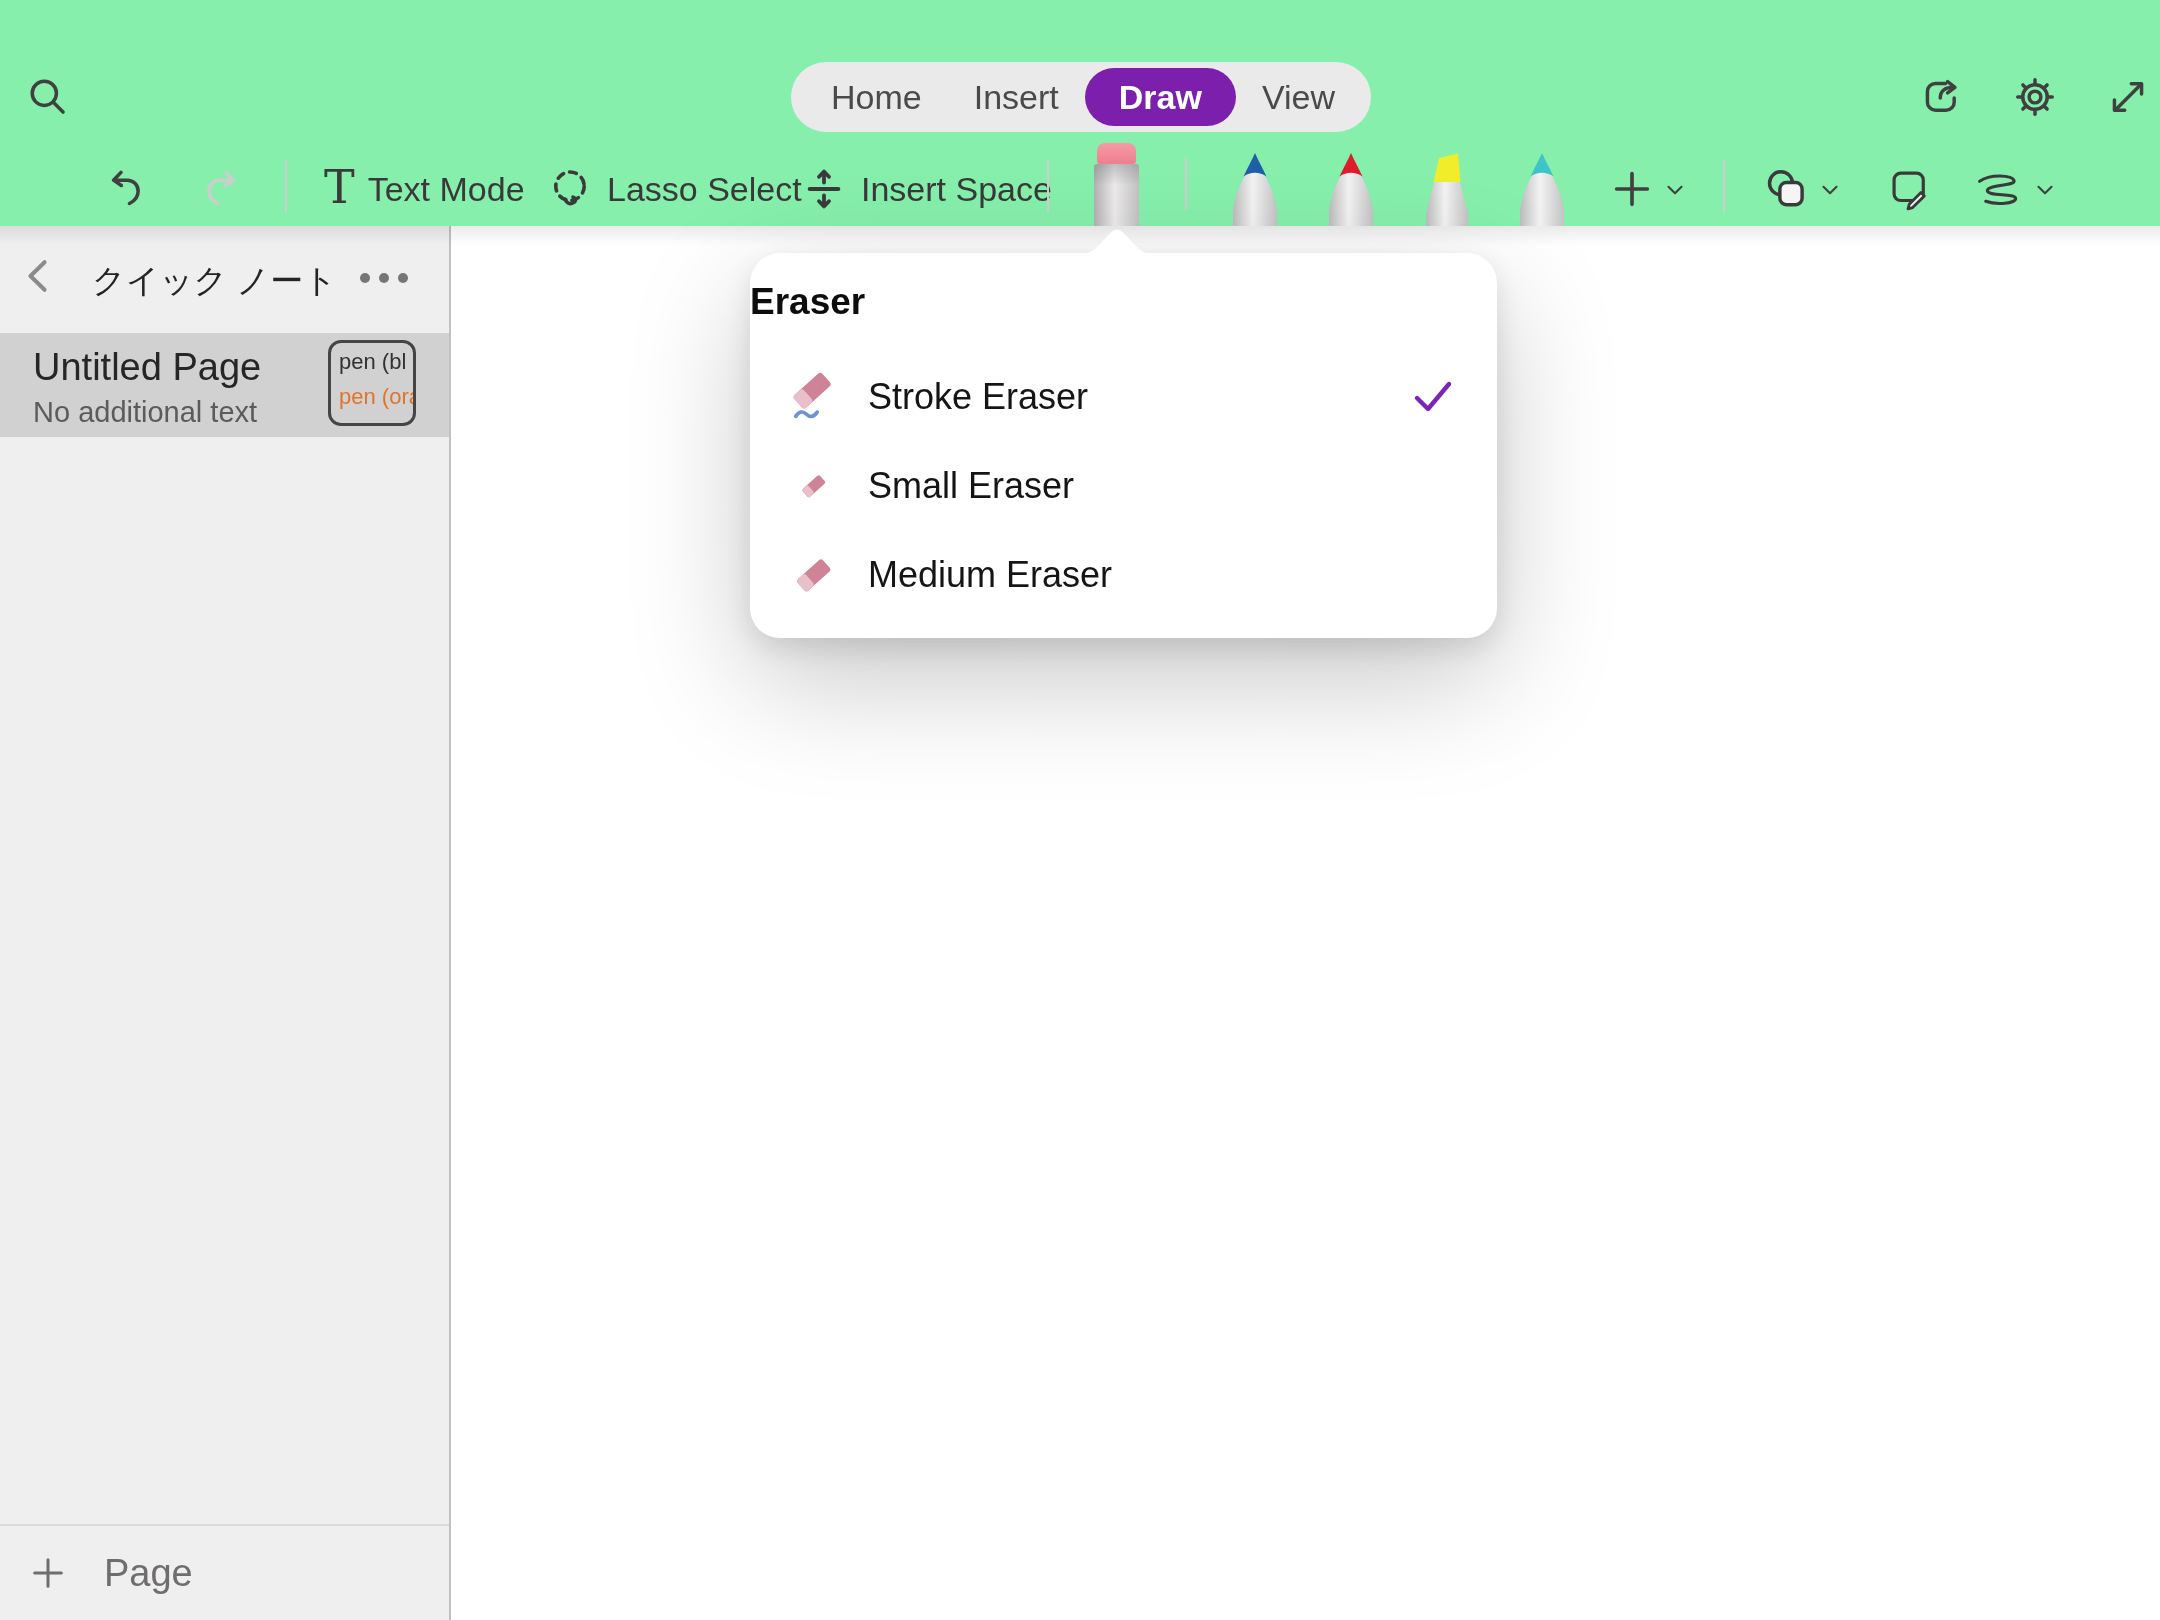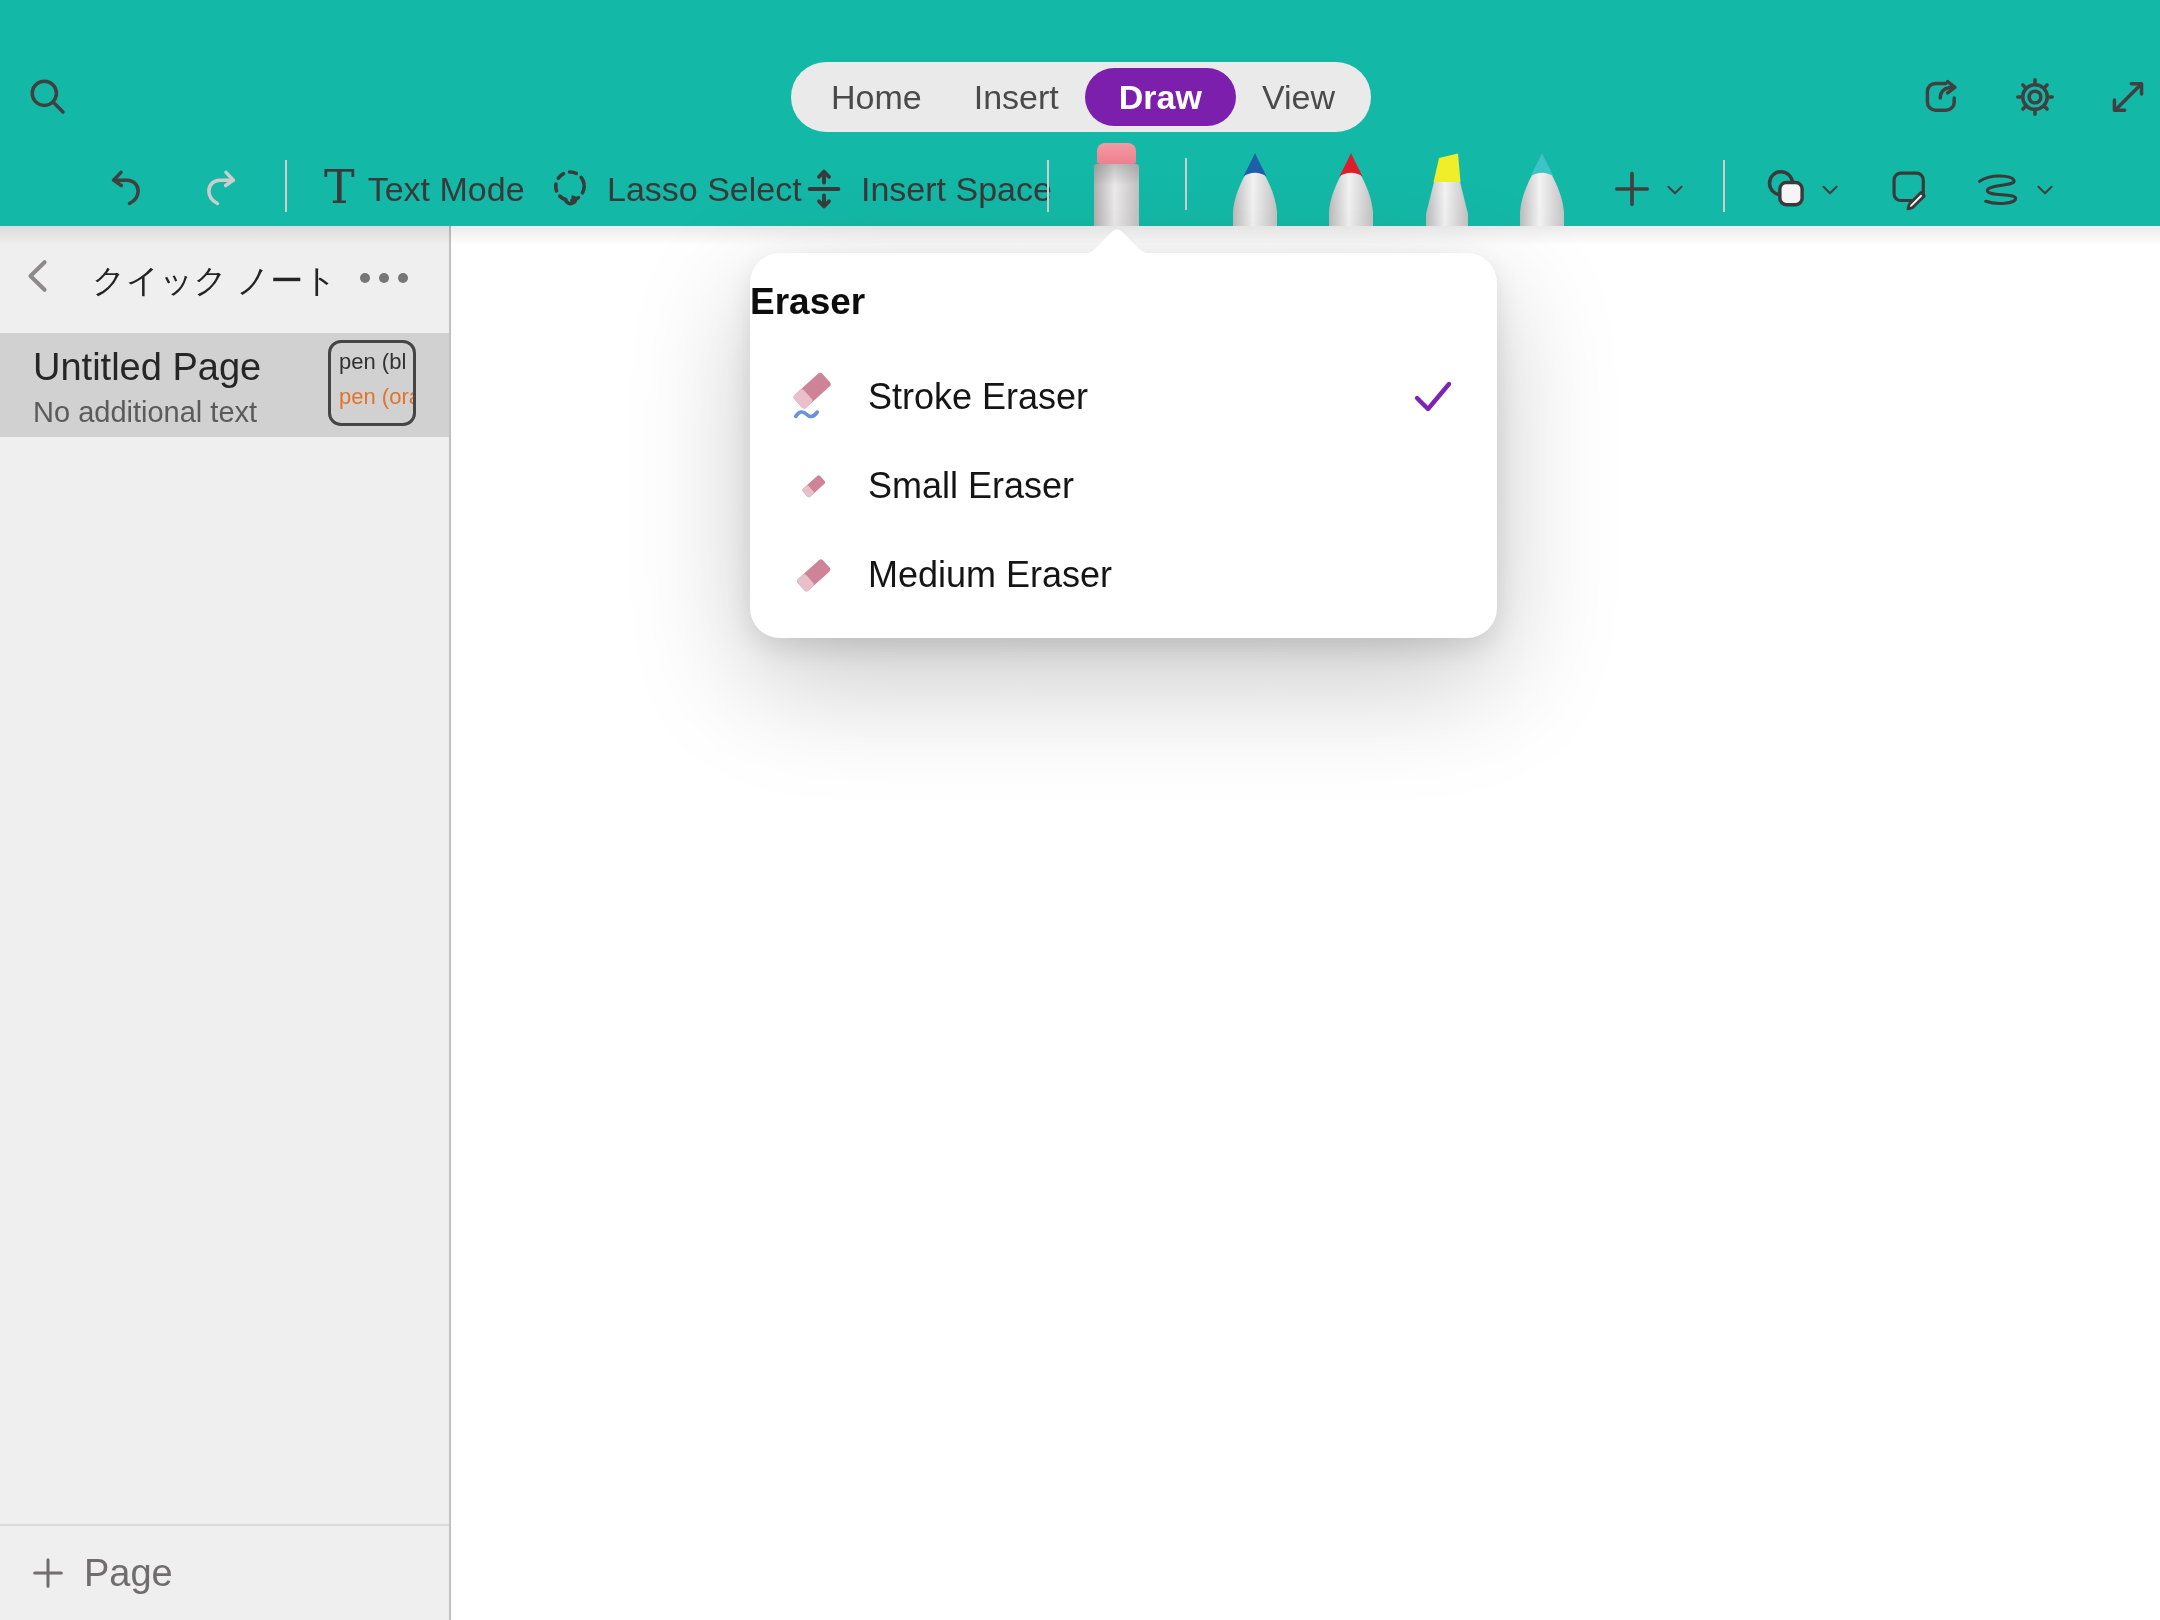--- a/index.html
+++ b/index.html
@@ -1,21 +1,21 @@
 <!DOCTYPE html>
 <html style="--accent: #7c1fad; --check: #7d23b5;"><head>
 <meta charset="utf-8">
 <style>
   * { margin:0; padding:0; box-sizing:border-box; }
   html,body { width:2160px; height:1620px; }
   body { font-family:"Liberation Sans", sans-serif; background:#fff; overflow:hidden; }
   .app { position:relative; width:2160px; height:1620px; background:#fff; }
 
   
-  .chrome { position:absolute; left:0; top:0; width:2160px; height:226px; background:#14b8a6; overflow:hidden; z-index:5; }
+  .chrome { position:absolute; left:0; top:0; width:2160px; height:226px; background:#86efac; overflow:hidden; z-index:5; }
   .chrome-shadow { position:absolute; left:0; top:226px; width:2160px; height:20px;
                    background:linear-gradient(180deg, rgba(0,0,0,0.08), rgba(0,0,0,0)); z-index:4; pointer-events:none; }
 
   .iconbtn { position:absolute; display:flex; align-items:center; justify-content:center; background:none; border:none; cursor:pointer; }
   .iconbtn svg { display:block; }
   .ic { stroke:#414041; fill:none; stroke-width:1.9; stroke-linecap:round; stroke-linejoin:round; }
 
   
   .tabs { position:absolute; left:791px; top:62px; width:580px; height:70px; border-radius:35px;
           background:#ebeaeb; display:flex; align-items:center; justify-content:space-between; padding:0 14px; }
@@ -47,21 +47,21 @@
 
   .page-item { position:absolute; left:0; top:107px; width:100%; height:104px; background:#d2d1d1; cursor:pointer;padding-left:24px; }
   .pi-title { position:absolute; left:33px; top:13px; font-size:38px; color:#262626; }
   .pi-sub   { position:absolute; left:33px; top:63px; font-size:29px; color:#5c5b5b; }
   .pi-thumb { position:absolute; left:328px; top:7px; width:88px; height:86px; border:3px solid #454545; border-radius:13px;
               padding:6px 0 0 8px; overflow:hidden; }
   .pi-thumb .l1 { font-size:22px; color:#323232; white-space:nowrap; }
   .pi-thumb .l2 { font-size:22px; color:#e0742b; white-space:nowrap; margin-top:9px; }
 
   .sb-footer { position:absolute; left:0; bottom:0; width:100%; height:96px; border-top:2px solid #dbd9d9;
-               display:flex; align-items:center; gap:16px; padding-left:28px; cursor:pointer; background:none; border-left:none; border-right:none; border-bottom:none; }
+               display:flex; align-items:center; gap:36px; padding-left:28px; cursor:pointer; background:none; border-left:none; border-right:none; border-bottom:none; }
   .sb-footer .lbl { font-size:38px; color:#6f6d6d; }
 
   
   .canvas { position:absolute; left:451px; top:226px; width:1709px; height:1394px; background:#fff; }
 
   
   .popover { position:absolute; left:750px; top:253px; width:747px; height:385px; background:#fff; border-radius:30px;
              box-shadow:0 10px 26px rgba(0,0,0,.10), 0 42px 120px rgba(0,0,0,.22); z-index:10; }
   .notch { position:absolute; left:331px; top:-27px; width:72px; height:28px; }
   .pop-title { position:absolute; left:0; right:0; top:28px; text-align:left; font-size:37px; font-weight:700; color:#0d0d0d; }

